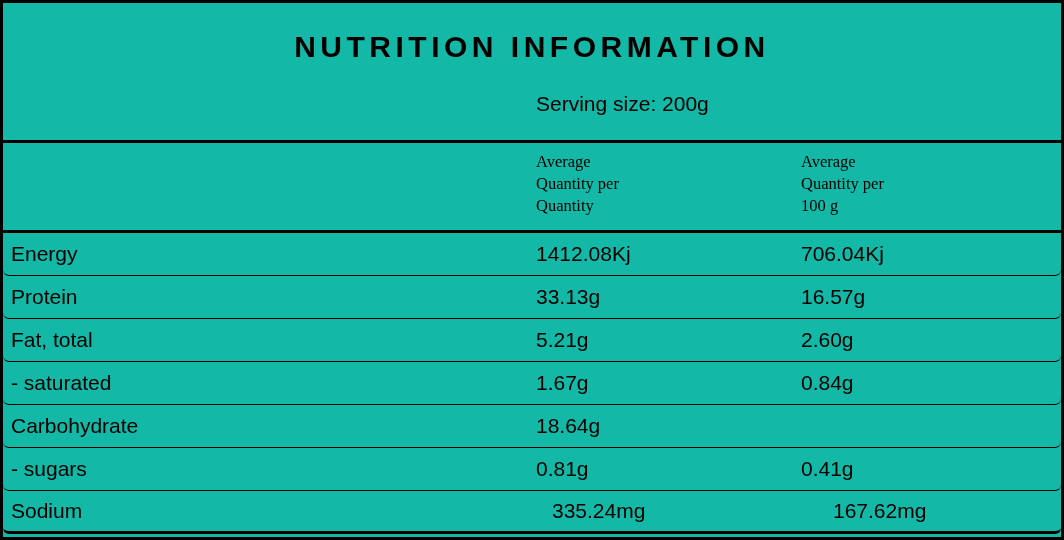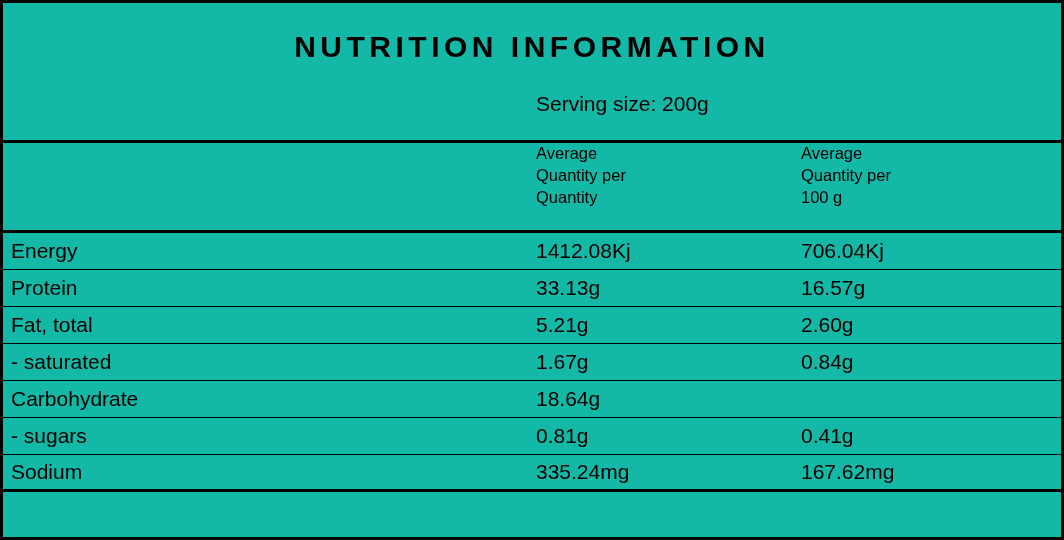--- a/index.html
+++ b/index.html
@@ -59,36 +59,40 @@
   }
   .col-label {
     width: 533px;
     flex: 0 0 533px;
     box-sizing: border-box;
   }
   .col-val {
     width: 265px;
     flex: 0 0 265px;
     box-sizing: border-box;
+    padding-top: 8px;
+    font-family: Liberation Serif, serif;
   }
   .hdr-text {
     font-size: 16.5px;
     line-height: 1.33;
   }
 
   
   .data-row {
     display: flex;
-    height: 37px;
+    height: 43px;
     align-items: center;
     border-bottom: 1.5px solid #000000;
     box-sizing: border-box;
+    border-radius: 6px;
   }
   .data-row:last-child {
     border-bottom: 3px solid #000000;
+    gap: 16px;
   }
   .cell-name {
     width: 533px;
     flex: 0 0 533px;
     font-size: 21px;
     padding-left: 8px;
     box-sizing: border-box;
     white-space: nowrap;
   }
   .cell-v {

